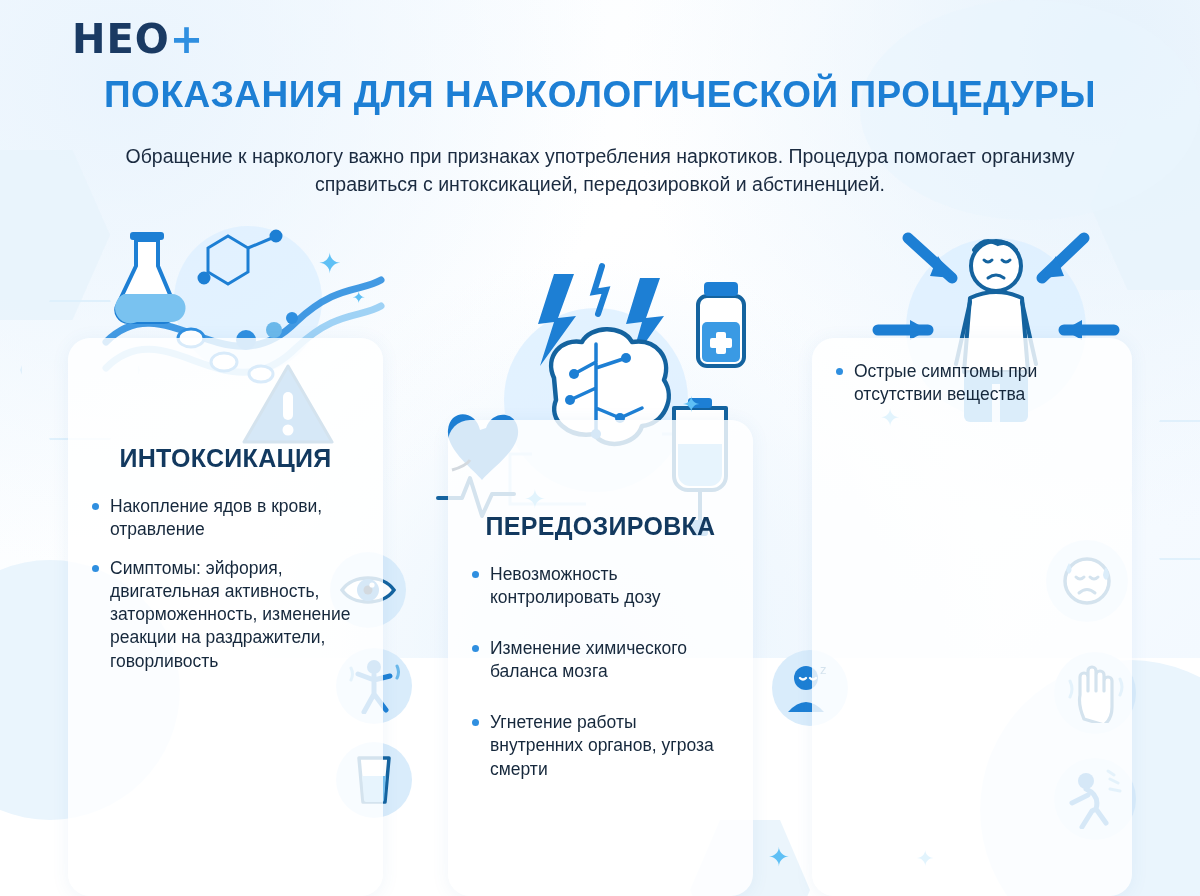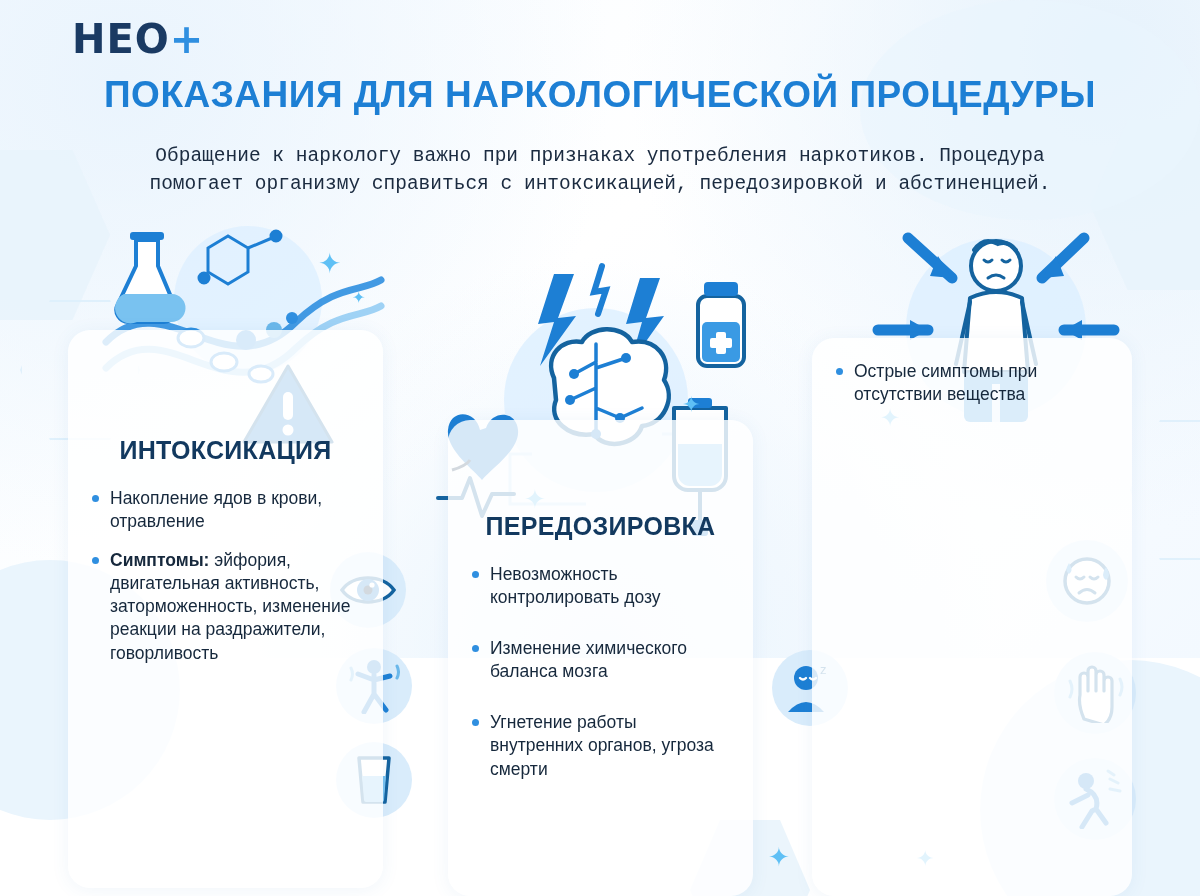--- a/index.html
+++ b/index.html
@@ -41,31 +41,30 @@
     text-align: center;
     font-size: 37px; font-weight: 800; letter-spacing: .5px;
     color: #1d7fd4;
     font-family: "Liberation Sans", sans-serif;
   }
   .subtitle {
     position: absolute; left: 110px; right: 110px; top: 142px;
     text-align: center;
     font-size: 19.5px; line-height: 1.45;
     color: #1b2b40;
-    font-family: Liberation Mono, monospace;
   }
 
   
   .card {
     position: absolute;
     background: rgba(255,255,255,0.82);
     border-radius: 22px;
     box-shadow: 0 2px 18px rgba(70,130,190,0.08);
   }
-  #card-intox { left: 68px;  top: 330px; width: 315px; height: 558px; }
+  #card-intox { left: 68px;  top: 338px; width: 315px; height: 558px; }
   #card-over  { left: 448px; top: 420px; width: 305px; height: 476px; }
   #card-abst  { left: 812px; top: 338px; width: 320px; height: 558px; }
 
   .card-title {
     text-align: center;
     font-size: 25px; font-weight: 800; letter-spacing: .3px;
     color: #12395f;
     line-height: 1.2;
   }
   #card-intox .card-title { margin-top: 105px; }
@@ -80,21 +79,21 @@
     font-size: 17.5px;
     line-height: 1.32;
     color: #16283c;
   }
   ul.points li::before {
     content: "";
     position: absolute; left: 0; top: 8px;
     width: 7px; height: 7px; border-radius: 50%;
     background: #2f8fe0;
   }
-  ul.points li b { font-weight: 700; }
+  ul.points li b { font-weight: 400; }
   #card-over ul.points li { margin-bottom: 28px; }
   #card-abst ul.points li { margin-bottom: 18px; }
 
   
   .ill { position: absolute; pointer-events: none; }
   .circle-badge {
     position: absolute;
     border-radius: 50%;
     background: #d9ecfb;
     display: flex; align-items: center; justify-content: center;

